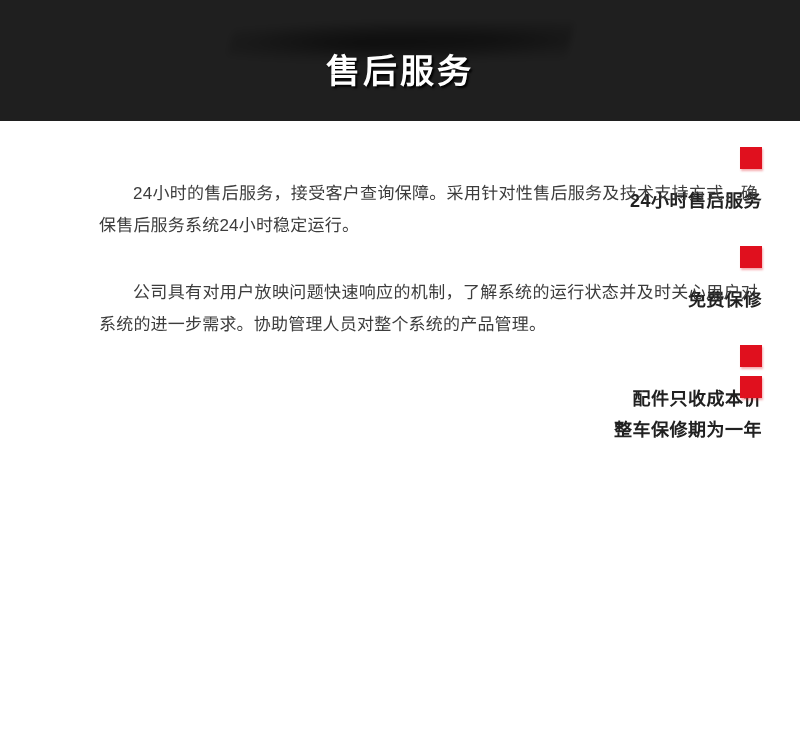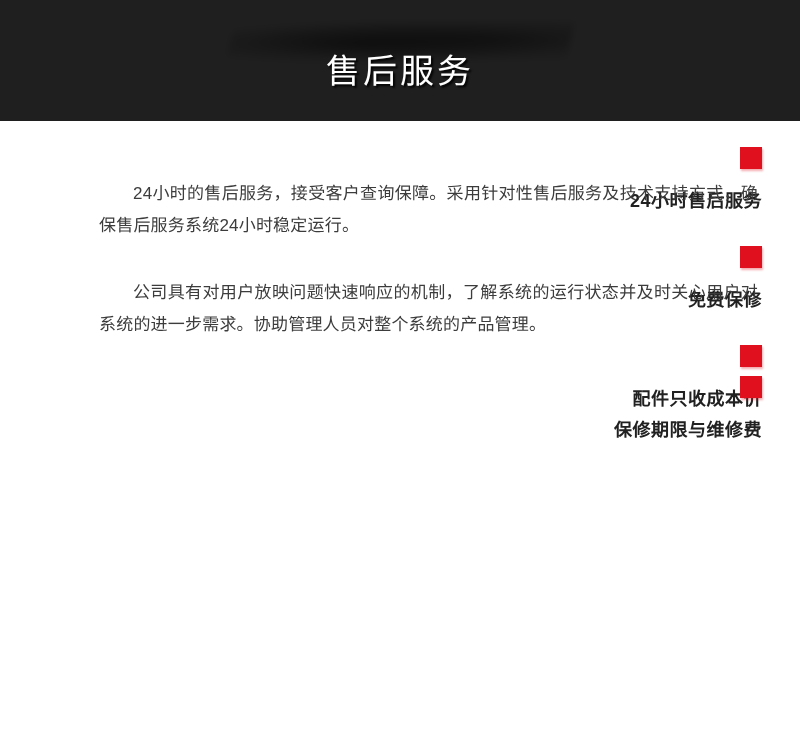--- a/index.html
+++ b/index.html
@@ -35,21 +35,21 @@
     background: radial-gradient(ellipse at 40% 50%, rgba(0,0,0,0.45), rgba(0,0,0,0) 70%),
                 radial-gradient(ellipse at 75% 40%, rgba(0,0,0,0.35), rgba(0,0,0,0) 65%);
     filter: blur(3px);
     transform: skewX(-12deg);
   }
   .banner-title {
     position: relative;
     margin-top: 16px;
     color: #ffffff;
     font-size: 34px;
-    font-weight: normal;
+    font-weight: bold;
     letter-spacing: 3px;
     text-shadow: 2px 2px 2px rgba(0,0,0,0.9);
   }
   .content {
     padding: 26px 38px 0 55px;
   }
   .section { margin-bottom: 2px; }
   .section-header {
     display: flex;
     align-items: flex-end;
@@ -113,18 +113,18 @@
     <div class="section">
       <div class="section-header">
         <span class="bullet"></span>
         <span class="section-title">配件只收成本价</span>
       </div>
     </div>
 
     <div class="section">
       <div class="section-header">
         <span class="bullet"></span>
-        <span class="section-title">保修期限与维修费</span>
+        <span class="section-title">整车保修期为一年</span>
       </div>
     </div>
 
   </div>
 </div>
 
 </body></html>

